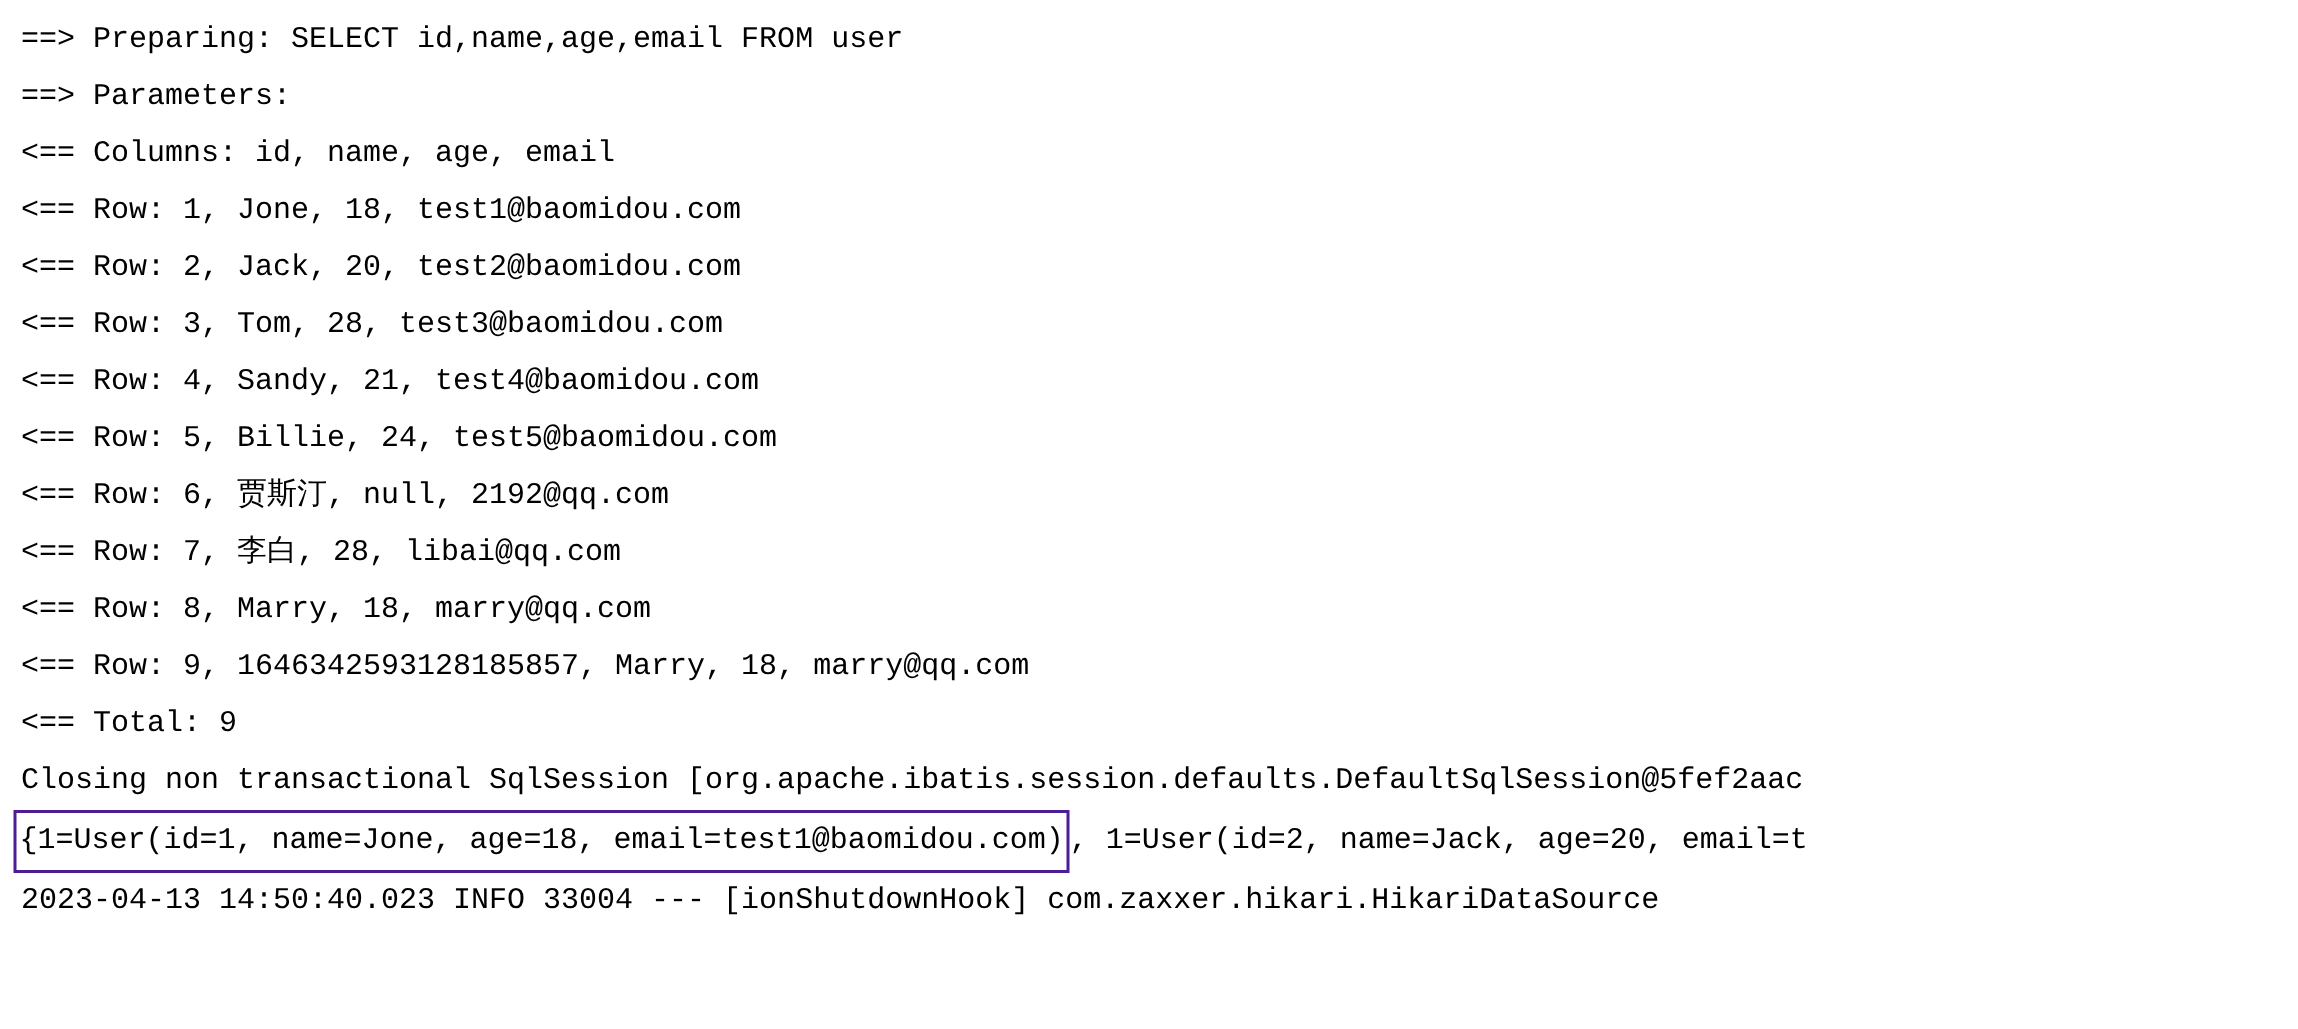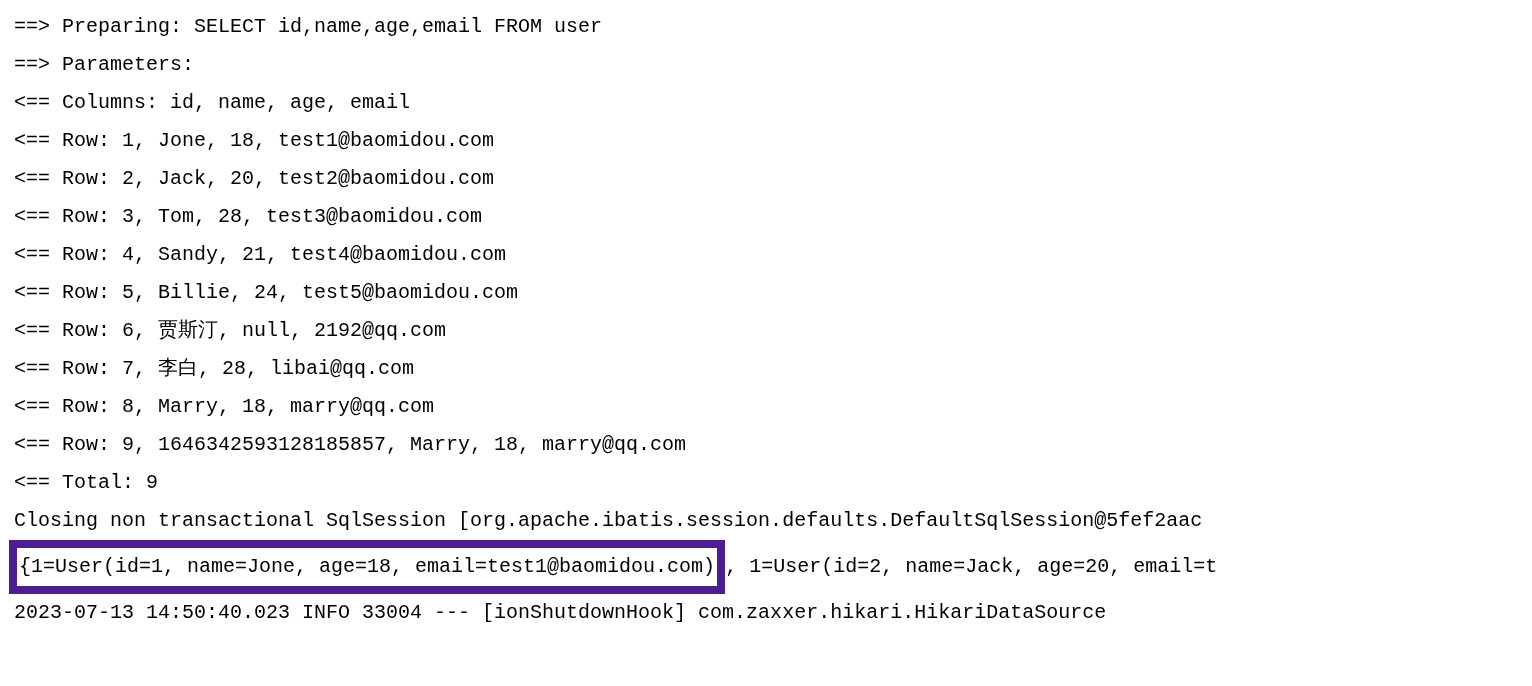--- a/index.html
+++ b/index.html
@@ -12,21 +12,21 @@
     font-size: 20px;
     line-height: 1.9;
     color: #000000;
     padding: 8px 14px;
     white-space: nowrap;
   }
   .line {
     display: block;
   }
   .highlight-box {
-    border: 8px solid #4c1d95;
+    border: 2px solid #4c1d95;
     padding: 0 2px;
     display: inline-block;
     margin-left: -5px;
   }
 </style>
 </head>
 <body>
 
 <span class="line">==&gt;  Preparing: SELECT id,name,age,email FROM user </span>
 <span class="line">==&gt; Parameters: </span>
@@ -36,13 +36,13 @@
 <span class="line">&lt;==        Row: 3, Tom, 28, test3@baomidou.com</span>
 <span class="line">&lt;==        Row: 4, Sandy, 21, test4@baomidou.com</span>
 <span class="line">&lt;==        Row: 5, Billie, 24, test5@baomidou.com</span>
 <span class="line">&lt;==        Row: 6, 贾斯汀, null, 2192@qq.com</span>
 <span class="line">&lt;==        Row: 7, 李白, 28, libai@qq.com</span>
 <span class="line">&lt;==        Row: 8, Marry, 18, marry@qq.com</span>
 <span class="line">&lt;==        Row: 9, 1646342593128185857, Marry, 18, marry@qq.com</span>
 <span class="line">&lt;==      Total: 9</span>
 <span class="line">Closing non transactional SqlSession [org.apache.ibatis.session.defaults.DefaultSqlSession@5fef2aac</span>
 <span class="line"><span class="highlight-box">{1=User(id=1, name=Jone, age=18, email=test1@baomidou.com)</span><span>, 1=User(id=2, name=Jack, age=20, email=t</span></span>
-<span class="line">2023-07-13 14:50:40.023  INFO 33004 --- [ionShutdownHook] com.zaxxer.hikari.HikariDataSource</span>
+<span class="line">2023-04-13 14:50:40.023  INFO 33004 --- [ionShutdownHook] com.zaxxer.hikari.HikariDataSource</span>
 
 </body></html>

